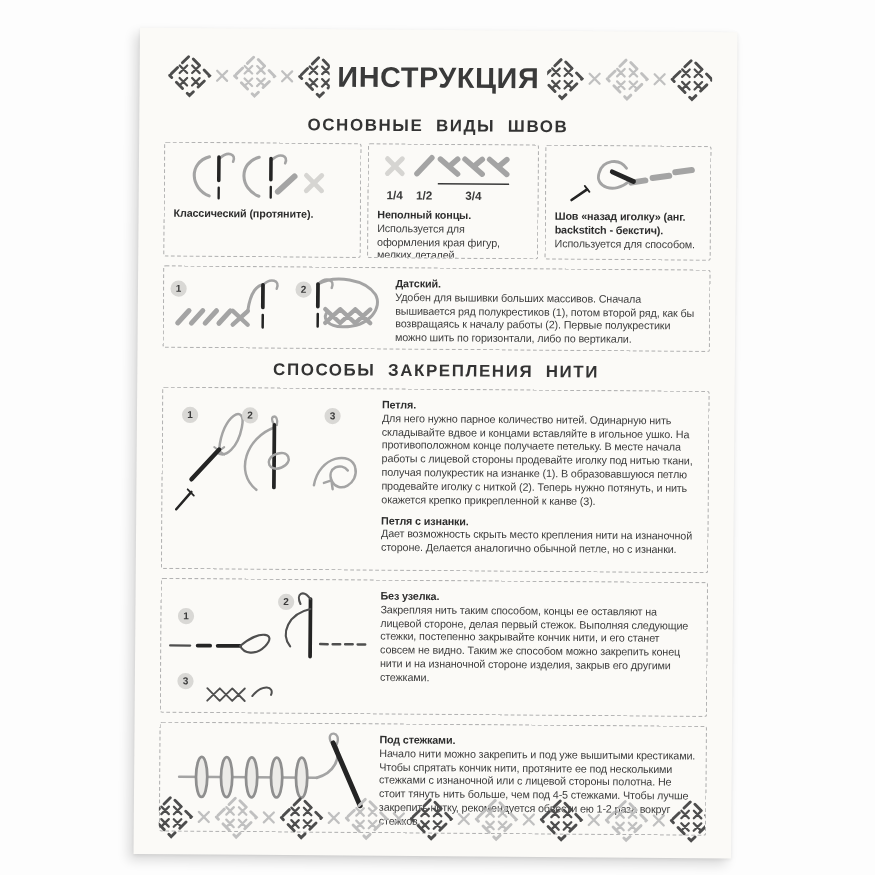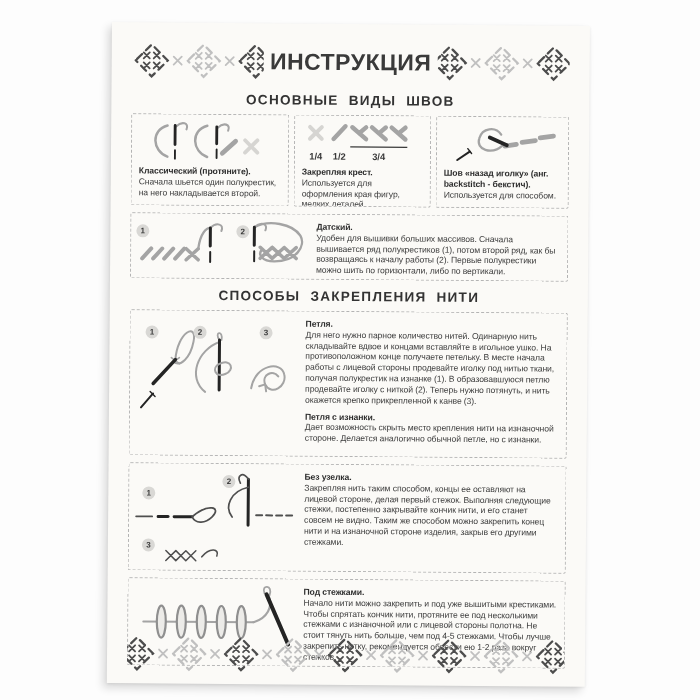--- a/index.html
+++ b/index.html
@@ -89,36 +89,35 @@
           <line class="thn" stroke-width="3" x1="38" y1="7" x2="38" y2="27"></line>
           <line class="thn" stroke-width="2" x1="38" y1="33" x2="38" y2="42"></line>
           <path class="thr" stroke-width="2.6" d="M72 40 C56 34 54 12 72 7"></path>
           <path class="thr" stroke-width="2.2" d="M83 9 C89 3 97 5 94 12"></path>
           <line class="thn" stroke-width="3" x1="82" y1="8" x2="82" y2="26"></line>
           <line class="thn" stroke-width="2" x1="82" y1="32" x2="82" y2="41"></line>
           <line class="thr" stroke-width="5" x1="88" y1="36" x2="102" y2="23"></line>
           <path class="pale" stroke-width="4" d="M112 22 l13 13 M125 22 l-13 13"></path>
         </svg>
         <div class="cap-t">Классический (протяните).</div>
-        <div class="cap-x">Сначала шьется один полукрестик, на него накладывается второй.</div>
       </div>
 
       <div class="card c2">
         <svg width="100%" height="48" viewBox="0 0 123 48">
           <path class="pale" stroke-width="4" d="M8 8 L20 20 M20 8 L8 20"></path>
           <line class="thr" stroke-width="4.5" x1="32" y1="20" x2="44" y2="7"></line>
           <path class="thr" stroke-width="4.5" d="M51 8 L65 20 M65 8 L58 14"></path>
           <path class="thr" stroke-width="4.5" d="M71 8 L85 20 M85 8 L78 14"></path>
           <path class="thr" stroke-width="4.5" d="M91 8 L105 20 M105 8 L98 14"></path>
           <line x1="49" y1="28" x2="107" y2="28" stroke="#3a3a3a" stroke-width="1.2"></line>
           <text class="frac" x="14" y="41" text-anchor="middle">1/4</text>
           <text class="frac" x="38" y="41" text-anchor="middle">1/2</text>
           <text class="frac" x="78" y="41" text-anchor="middle">3/4</text>
         </svg>
-        <div class="cap-t">Закрепляя крест.</div>
+        <div class="cap-t">Неполный концы.</div>
         <div class="cap-x">Используется для оформления края фигур, мелких деталей.</div>
       </div>
 
       <div class="card c3">
         <svg width="100%" height="48" viewBox="0 0 123 48">
           <path class="thr" stroke-width="2.4" d="M62 25 C50 36 33 30 37 18 C40 7 54 5 60 14"></path>
           <line class="thr" stroke-width="5" x1="64" y1="26" x2="76" y2="24"></line>
           <line class="thr" stroke-width="5" x1="82" y1="22" x2="96" y2="20"></line>
           <line class="thr" stroke-width="5" x1="101" y1="17" x2="115" y2="15"></line>
           <line class="thn" stroke-width="4" x1="48" y1="17" x2="66" y2="25"></line>

